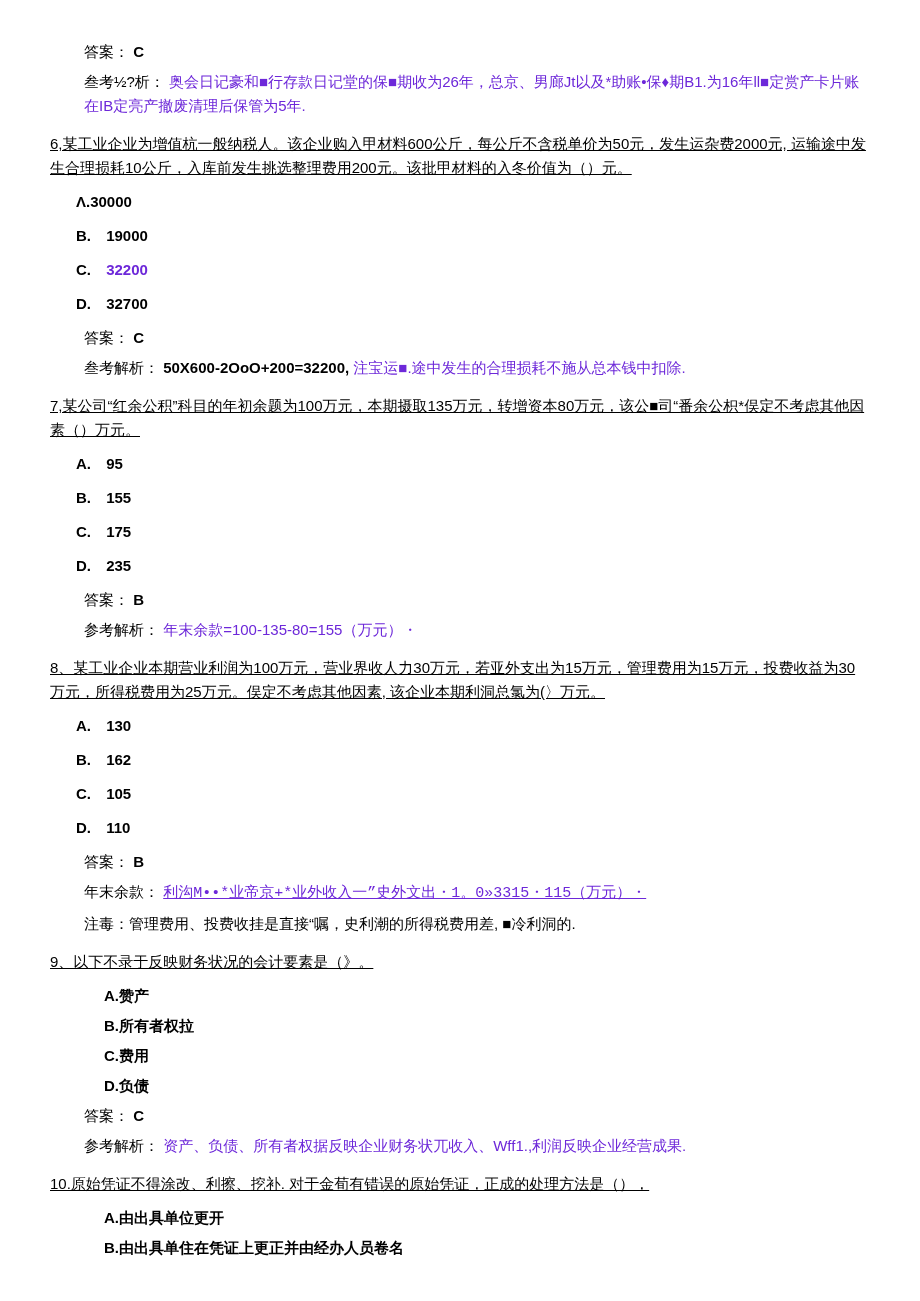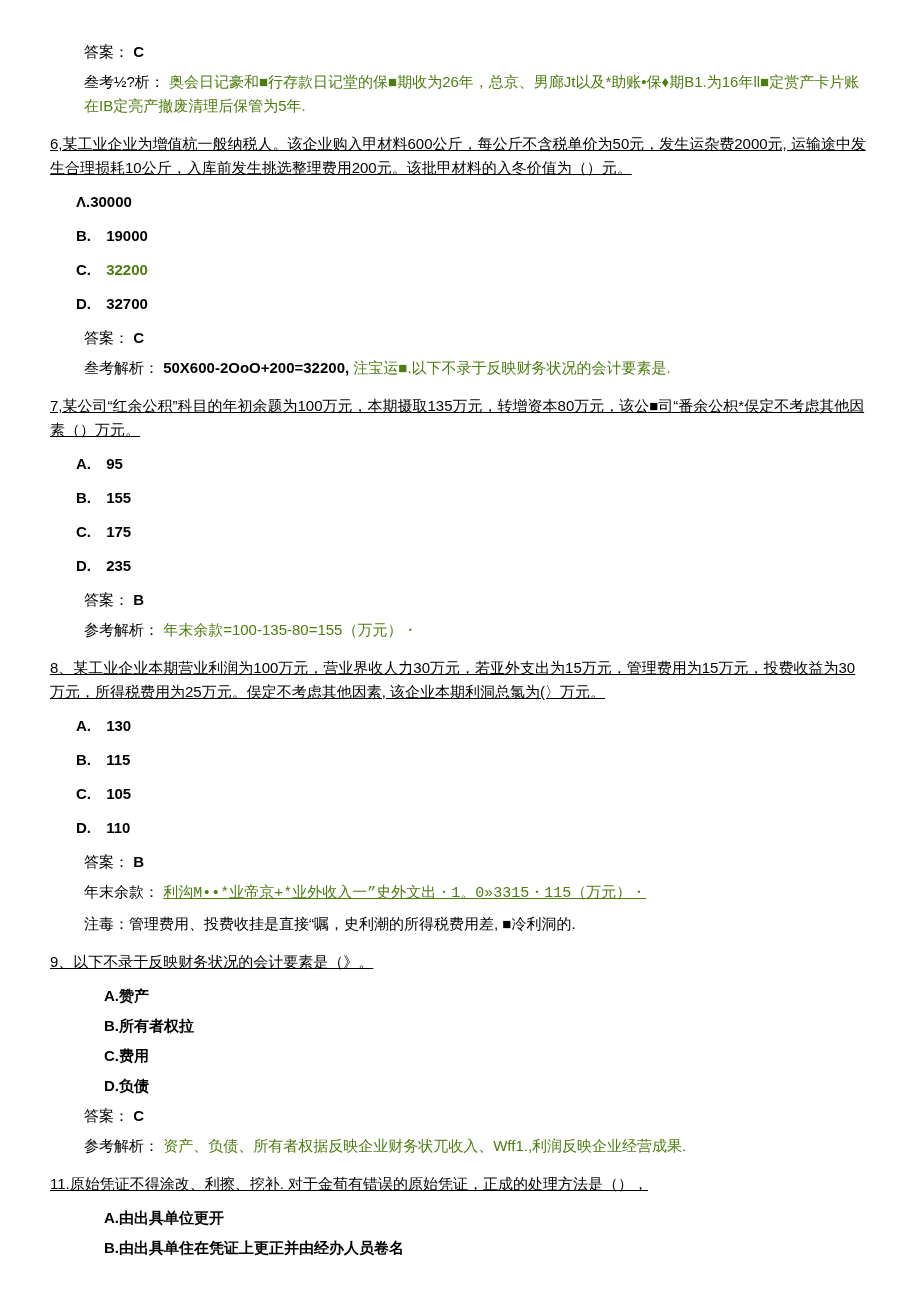--- a/index.html
+++ b/index.html
@@ -7,21 +7,21 @@
     font-size: 15px;
     line-height: 1.6;
     color: #000;
     background: #fff;
     margin: 0;
     padding: 40px 50px;
     width: 820px;
   }
   .indent2 { margin-left: 54px; }
   .answer { margin-left: 34px; }
-  .blue { color: #4d7c0f; }
+  .blue { color: #6d28d9; }
   .bold { font-weight: bold; }
   .block { margin-bottom: 6px; }
   .q-stem { margin-top: 14px; margin-bottom: 10px; text-decoration: underline; }
   .opt { margin-left: 26px; margin-bottom: 10px; font-weight: bold; }
   .opt-letter { display: inline-block; min-width: 26px; }
   .underline { text-decoration: underline; font-family: Liberation Mono, monospace; }
 </style>
 </head>
 <body>
 
@@ -48,21 +48,21 @@
   <span class="opt-letter">D.</span>
   <span>32700</span>
 </div>
 <div class="answer block">
   <span>答案：</span>
   <span class="bold">C</span>
 </div>
 <div class="answer block">
   <span>叁考解析：</span>
   <span class="bold">50X600-2OoO+200=32200,</span>
-  <span class="blue">注宝运■.以下不录于反映财务状况的会计要素是.</span>
+  <span class="blue">注宝运■.途中发生的合理损耗不施从总本钱中扣除.</span>
 </div>
 
 <div class="q-stem">7,某公司“红余公积”科目的年初余题为100万元，本期摄取135万元，转增资本80万元，该公■司“番余公枳*俣定不考虑其他因素（）万元。</div>
 <div class="opt">
   <span class="opt-letter">A.</span>
   <span>95</span>
 </div>
 <div class="opt">
   <span class="opt-letter">B.</span>
   <span>155</span>
@@ -84,21 +84,21 @@
   <span class="blue">年末余款=100-135-80=155（万元）・</span>
 </div>
 
 <div class="q-stem">8、某工业企业本期营业利润为100万元，营业界收人力30万元，若亚外支出为15万元，管理费用为15万元，投费收益为30万元，所得税费用为25万元。俣定不考虑其他因素, 该企业本期利洞总氯为(〉万元。</div>
 <div class="opt">
   <span class="opt-letter">A.</span>
   <span>130</span>
 </div>
 <div class="opt">
   <span class="opt-letter">B.</span>
-  <span>115</span>
+  <span>162</span>
 </div>
 <div class="opt">
   <span class="opt-letter">C.</span>
   <span>105</span>
 </div>
 <div class="opt">
   <span class="opt-letter">D.</span>
   <span>110</span>
 </div>
 <div class="answer block">
@@ -118,15 +118,15 @@
 <div class="indent2 block bold">D.负债</div>
 <div class="answer block">
   <span>答案：</span>
   <span class="bold">C</span>
 </div>
 <div class="answer block">
   <span>参考解析：</span>
   <span class="blue">资产、负债、所有者权据反映企业财务状兀收入、Wff1.,利润反映企业经营成果.</span>
 </div>
 
-<div class="q-stem">11.原始凭证不得涂改、利擦、挖补. 对于金荀有错误的原始凭证，正成的处理方法是（），</div>
+<div class="q-stem">10.原始凭证不得涂改、利擦、挖补. 对于金荀有错误的原始凭证，正成的处理方法是（），</div>
 <div class="indent2 block bold">A.由出具单位更开</div>
 <div class="indent2 block bold">B.由出具单住在凭证上更正并由经办人员卷名</div>
 
 </body></html>

